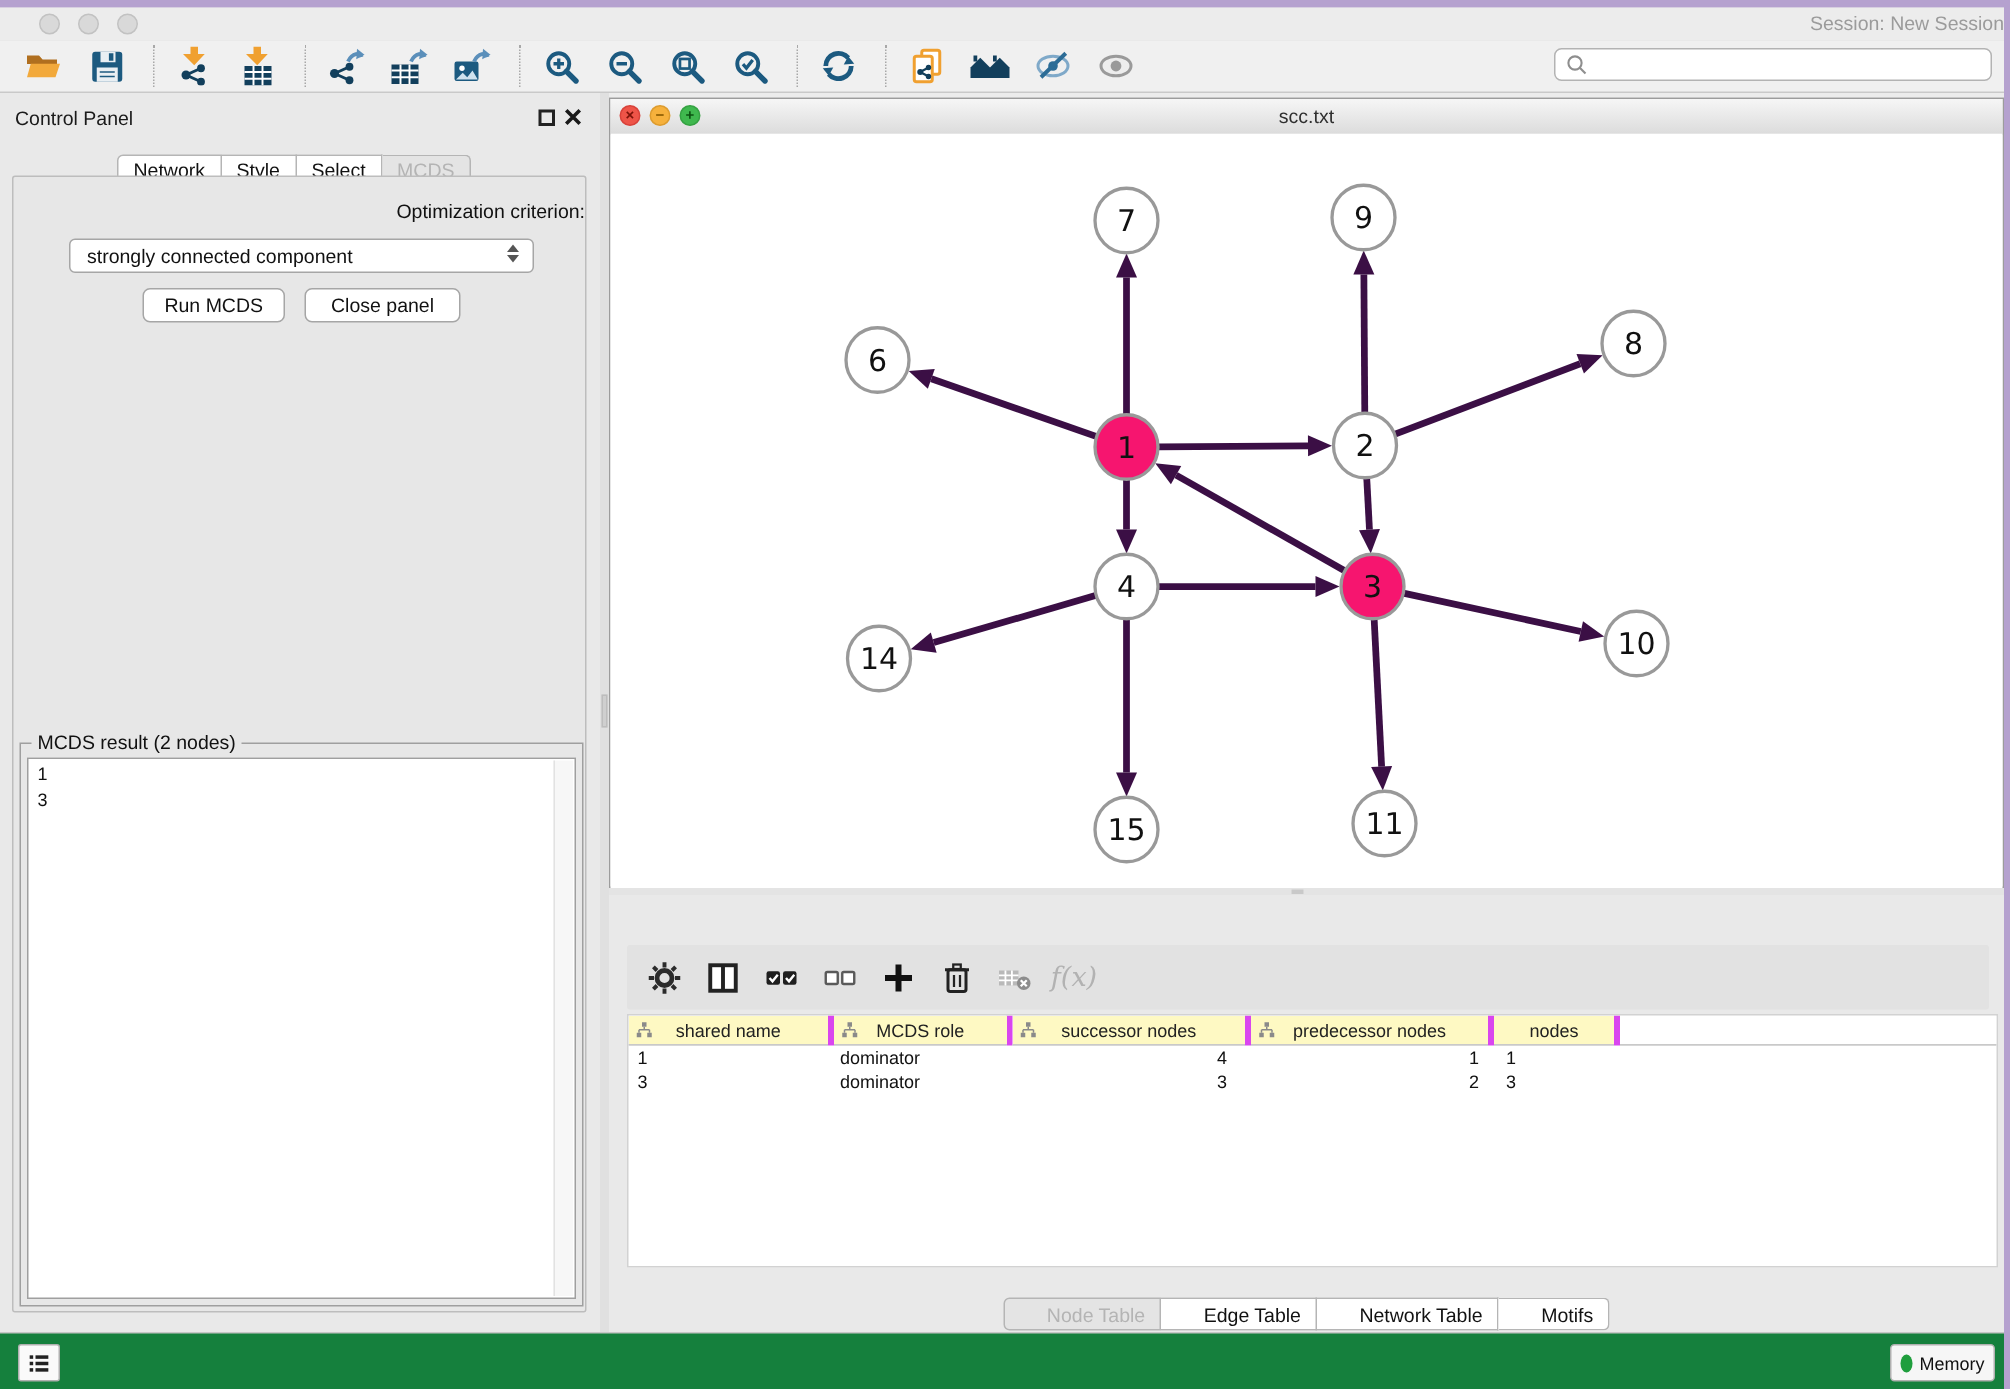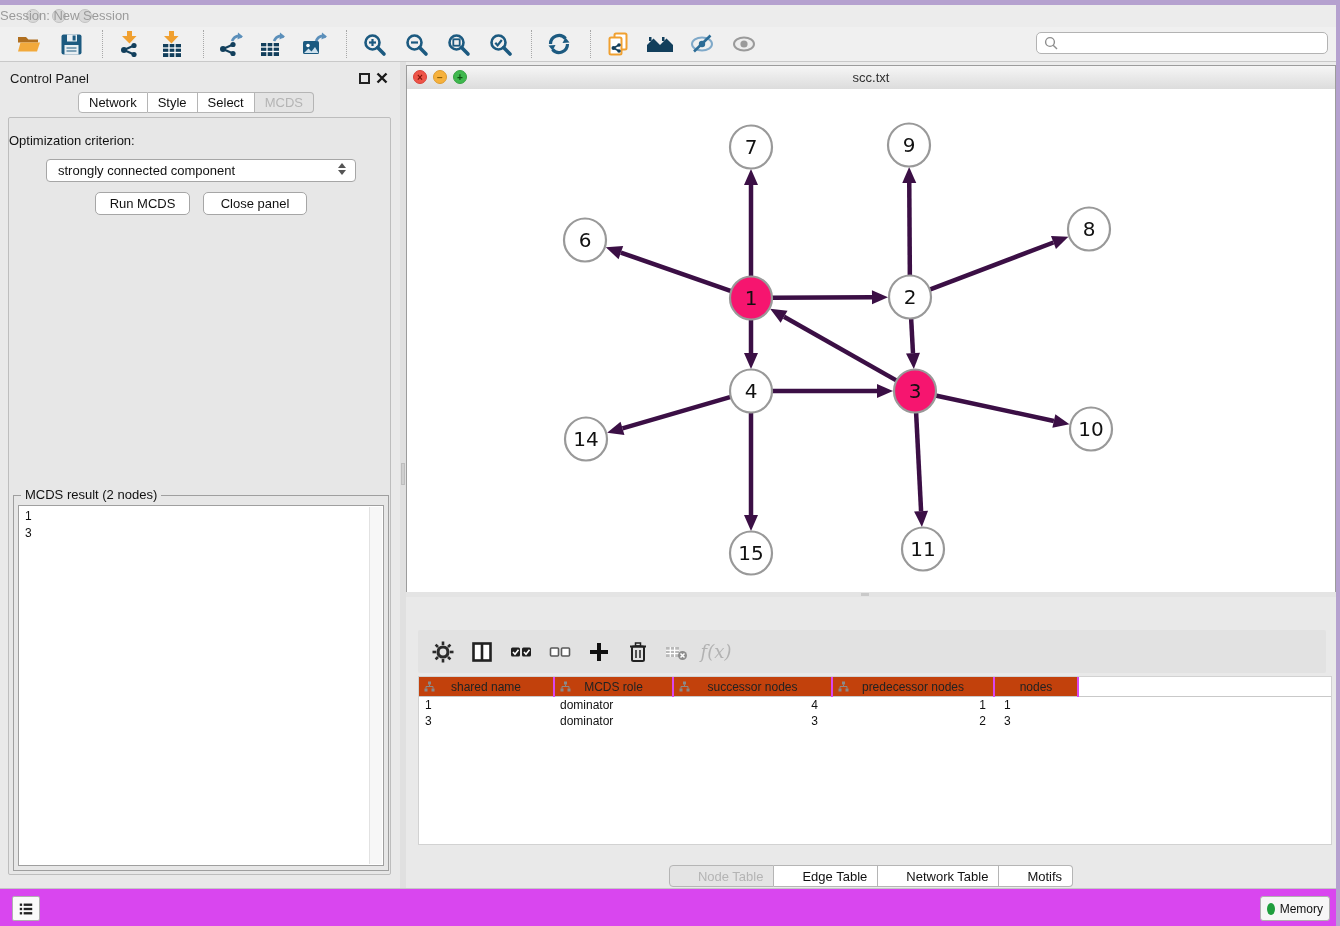--- a/index.html
+++ b/index.html
@@ -8,43 +8,43 @@
     background:#b5a1cf;
     font-family:"Liberation Sans", sans-serif;
     font-size:13px;color:#111;
     -webkit-font-smoothing:antialiased;
   }
   .app{position:absolute;top:5px;left:0;width:1336px;height:921px;background:#ececec;overflow:hidden;}
 
   
   .titlebar{position:absolute;top:0;left:0;right:0;height:22px;background:#ececec;border-bottom:1px solid #dadada;}
   .mac-dot{position:absolute;top:4px;width:14px;height:14px;border-radius:50%;background:#d9d9d9;border:1px solid #c2c2c2;box-sizing:border-box;}
-  .win-title{position:absolute;left:0;right:0;top:3px;text-align:left;color:#9b9b9b;}
+  .win-title{position:absolute;left:0;right:0;top:3px;text-align:right;color:#9b9b9b;}
 
   
   .toolbar{position:absolute;top:22px;left:0;right:0;height:35px;background:#f0f0f0;border-bottom:1px solid #c9c9c9;display:flex;align-items:center;padding-left:14px;box-sizing:border-box;}
   .tbi{width:30px;height:30px;display:flex;align-items:center;justify-content:center;margin-right:12px;background:none;border:none;padding:0;cursor:default;}
   .tsep{width:1px;height:28px;border-left:1px dotted #a8a8a8;margin:0 11px 0 4px;}
   .searchbox{position:absolute;right:8px;top:5px;width:292px;height:22px;background:#fff;border:1px solid #b3b3b3;border-radius:5px;display:flex;align-items:center;box-sizing:border-box;}
   .searchbox input{border:none;outline:none;flex:1;height:18px;font-size:12px;font-family:"Liberation Sans",sans-serif;background:transparent;}
   .search-glyph{margin:0 4px 0 7px;display:flex;}
 
   
   .control-panel{position:absolute;top:57px;left:0;width:400px;height:826px;background:#e9e9e9;}
   .cp-header{position:absolute;top:0;left:0;right:0;height:34px;}
   .cp-title{position:absolute;left:10px;top:9px;color:#1a1a1a;}
   .float-btn{position:absolute;top:11px;width:11px;height:11px;border:2px solid #222;box-sizing:border-box;background:none;padding:0;}
   .close-btn{position:absolute;top:10px;width:13px;height:13px;background:none;border:none;padding:0;display:flex;}
-  .cp-tabs{position:absolute;left:78px;top:30px;height:21px;display:flex;}
+  .cp-tabs{position:absolute;left:78px;top:41px;height:21px;display:flex;}
   .tab{height:21px;box-sizing:border-box;border:1px solid #b5b5b5;border-left:none;background:#fff;display:flex;align-items:center;justify-content:center;font-size:13px;color:#111;padding:0 10px;}
   .tab:first-child{border-left:1px solid #b5b5b5;border-radius:4px 0 0 4px;}
   .tab:last-child{border-radius:0 4px 4px 0;}
   .tab.active{background:#e4e4e4;color:#b4b4b4;}
   .cp-body{position:absolute;left:8px;top:55px;width:383px;height:758px;background:#e7e7e7;border:1px solid #bdbdbd;box-sizing:border-box;border-radius:2px;}
-  .opt-label{position:absolute;left:0;right:0;top:15px;text-align:left;}
+  .opt-label{position:absolute;left:0;right:0;top:15px;text-align:right;}
   .dropdown{position:absolute;left:37px;top:41px;width:310px;height:23px;background:#fff;border:1px solid #a6a6a6;border-radius:4px;box-sizing:border-box;display:flex;align-items:center;padding-left:11px;cursor:default;}
   .stepper{position:absolute;right:9px;top:3px;display:flex;flex-direction:column;gap:2px;}
   .stepper .up{width:0;height:0;border-left:4px solid transparent;border-right:4px solid transparent;border-bottom:5px solid #555;}
   .stepper .dn{width:0;height:0;border-left:4px solid transparent;border-right:4px solid transparent;border-top:5px solid #555;}
   .cp-btn{position:absolute;top:74px;height:23px;background:#fff;border:1px solid #a6a6a6;border-radius:5px;font-size:13px;font-family:"Liberation Sans",sans-serif;color:#111;text-align:center;}
   .run-btn{left:86px;width:95px;}
   .closep-btn{left:194px;width:104px;}
   .result-group{position:absolute;left:4px;top:377px;width:376px;height:376px;border:1px solid #9f9f9f;box-sizing:border-box;}
   .group-label{position:absolute;top:-9px;left:7px;background:#e7e7e7;padding:0 4px;}
   .result-area{position:absolute;left:4px;top:9px;right:4px;bottom:4px;background:#fff;border:1px solid #9f9f9f;overflow:hidden;}
@@ -70,32 +70,32 @@
 
   
   .table-panel{position:absolute;left:406px;top:592px;width:930px;height:291px;background:#e9e9e9;}
   .tp-header{position:absolute;top:0;left:0;right:0;height:30px;}
   .tp-title{position:absolute;left:12px;top:8px;color:#1a1a1a;}
   .tp-toolbar{position:absolute;left:12px;top:33px;width:908px;height:43px;background:#e2e2e2;border-radius:2px;display:flex;align-items:center;padding-left:12px;box-sizing:border-box;}
   .tpi{width:26px;height:26px;display:flex;align-items:center;justify-content:center;margin-right:13px;background:none;border:none;padding:0;}
   .fx{font-family:"DejaVu Serif",serif;font-style:italic;font-size:18px;color:#b2b2b2;}
   .tbl-wrap{position:absolute;left:12px;top:79px;width:914px;height:169px;background:#fff;border:1px solid #d2d2d2;box-sizing:border-box;overflow:hidden;}
   table.node-table{border-collapse:collapse;width:100%;table-layout:fixed;}
-  .node-table th{height:19px;background:#c2410c;border-right:2px solid #d946ef;border-bottom:1px solid #c9c9c9;font-weight:normal;font-size:12px;color:#222;text-align:center;padding:0;position:relative;white-space:nowrap;overflow:hidden;}
+  .node-table th{height:19px;background:#fef9c3;border-right:4px solid #d946ef;border-bottom:1px solid #c9c9c9;font-weight:normal;font-size:12px;color:#222;text-align:center;padding:0;position:relative;white-space:nowrap;overflow:hidden;}
   .node-table th.filler{background:#fff;border-right:none;}
   .node-table th .tree-ic{position:absolute;left:5px;top:4px;}
   .node-table td{height:16px;font-size:12px;color:#111;padding:0 0 0 6px;white-space:nowrap;overflow:hidden;}
   .node-table td.num-r{text-align:right;padding:0 14px 0 0;}
   .node-table td.num-r2{text-align:right;padding:0 8px 0 0;}
   .node-table td.name-c{padding-left:10px;}
   .tp-tabs{position:absolute;left:0;right:0;top:268px;height:22px;display:flex;justify-content:center;}
   .tp-tabs .tab{height:22px;padding-left:28px;}
 
   
-  .statusbar{position:absolute;left:0;right:0;top:883px;height:38px;background:#d946ef;border-top:1px solid #c6c6c6;}
+  .statusbar{position:absolute;left:0;right:0;top:883px;height:38px;background:#15803d;border-top:1px solid #c6c6c6;}
   .sb-left{position:absolute;left:12px;top:7px;width:28px;height:25px;background:#fafafa;border:1px solid #b0b0b0;border-radius:2px;display:flex;align-items:center;justify-content:center;}
   .sb-mem{position:absolute;right:6px;top:7px;width:70px;height:25px;background:#f6f6f6;border:1px solid #b0b0b0;border-radius:3px;display:flex;align-items:center;justify-content:center;gap:5px;font-size:12px;color:#111;}
   .mem-dot{width:12px;height:12px;border-radius:50%;background:#1f9e3d;}
 </style>
 </head>
 <body>
 
 <div class="app">
 
   <div class="titlebar">

